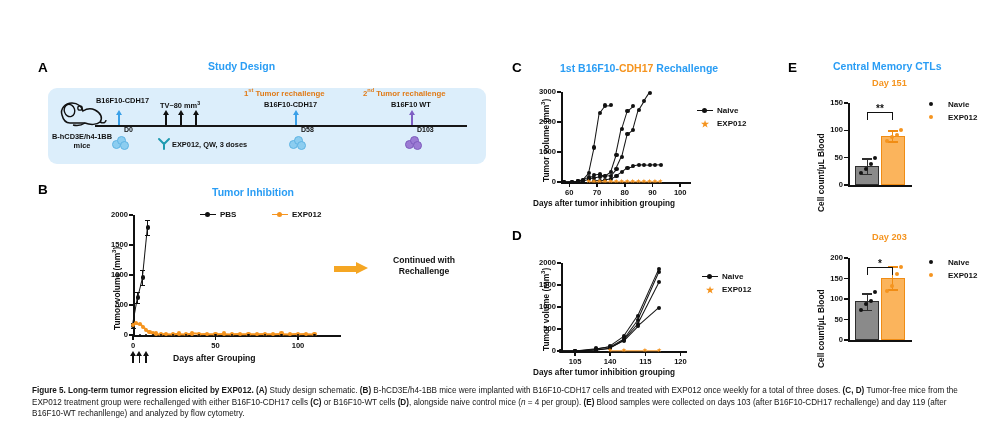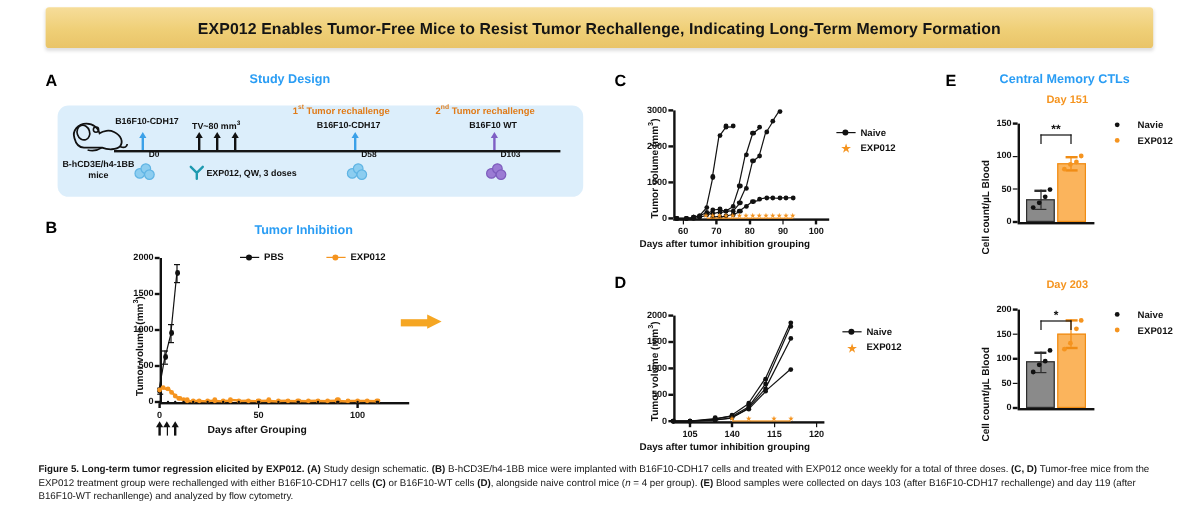--- a/index.html
+++ b/index.html
@@ -93,23 +93,20 @@
   .cap i{font-style:italic;}
 
   .wm{position:absolute;color:rgba(120,120,120,.30);font-weight:bold;
       white-space:nowrap;pointer-events:none;}
 </style>
 </head>
 <body>
 
 <div class="fig">
 
-  <div class="banner">
-    <span class="banner-text">EXP012 Enables Tumor-Free Mice to Resist Tumor Rechallenge, Indicating Long-Term Memory Formation</span>
-  </div>
 
   <div class="plet" style="left:38px;top:60px;">A</div>
   <div class="ptitle" style="left:208px;top:60px;">Study Design</div>
 
   <div class="schem"></div>
 
   <div class="mouse">
     <svg width="52" height="30" viewBox="0 0 52 30">
       <path d="M6,17 C4,11 9,5 16,5 C22,5 26,9 27,13 C30,11 35,10 39,12 C45,15 47,20 44,24 C41,27 34,27 29,25 L14,25 C9,25 7,21 6,17 Z" fill="none" stroke="#111" stroke-width="1.5"></path>
       <ellipse cx="13.5" cy="12.5" rx="5.2" ry="6.2" fill="none" stroke="#111" stroke-width="1.4" transform="rotate(-18 13.5 12.5)"></ellipse>
@@ -300,22 +297,24 @@
           <span class="dot" style="background:#f5941f;"></span>
       </span>
       <span>EXP012</span>
     </div>
   </div>
 
   <div class="bigarrow">
     <span class="shaft"></span>
       <span class="head"></span>
   </div>
+  <div class="contnote">Continued with Rechallenge</div>
 
   <div class="plet" style="left:512px;top:60px;">C</div>
+  <div class="ptitle" style="left:560px;top:62px;"><span>1st B16F10-</span><span class="org">CDH17</span><span> Rechallenge</span></div>
   <div class="plot" id="plotC" style="left:0;top:0;width:999px;height:429px;">
       <div class="axis" style="left: 561px; top: 92px; width: 1.6px; height: 90px;"></div>
       <div class="axis" style="left: 561px; top: 182px; width: 130px; height: 1.6px;"></div>
       <div class="tk" style="left: 557px; top: 181.2px; width: 4px; height: 1.6px;"></div>
       <div style="position: absolute; left: 523px; top: 177px; font-size: 7.6px; font-weight: bold; color: rgb(17, 17, 17); white-space: nowrap; width: 33px; text-align: right;">0</div>
       <div class="tk" style="left: 557px; top: 151.2px; width: 4px; height: 1.6px;"></div>
       <div style="position: absolute; left: 523px; top: 147px; font-size: 7.6px; font-weight: bold; color: rgb(17, 17, 17); white-space: nowrap; width: 33px; text-align: right;">1000</div>
       <div class="tk" style="left: 557px; top: 121.2px; width: 4px; height: 1.6px;"></div>
       <div style="position: absolute; left: 523px; top: 117px; font-size: 7.6px; font-weight: bold; color: rgb(17, 17, 17); white-space: nowrap; width: 33px; text-align: right;">2000</div>
       <div class="tk" style="left: 557px; top: 91.2px; width: 4px; height: 1.6px;"></div>

